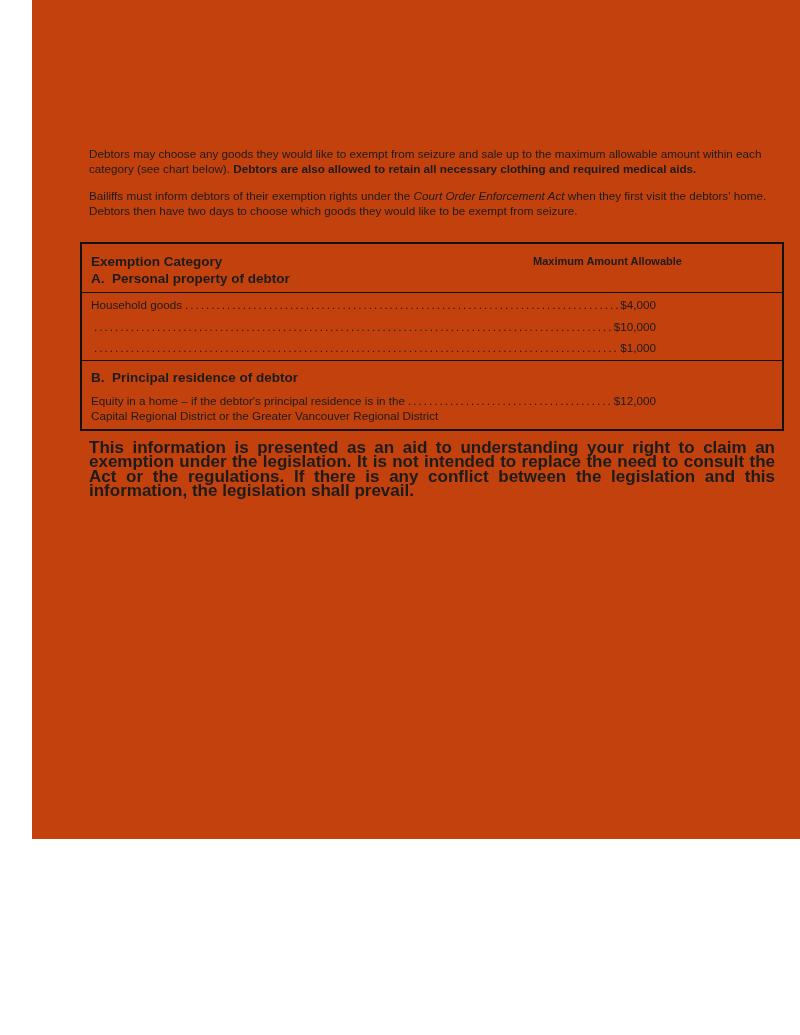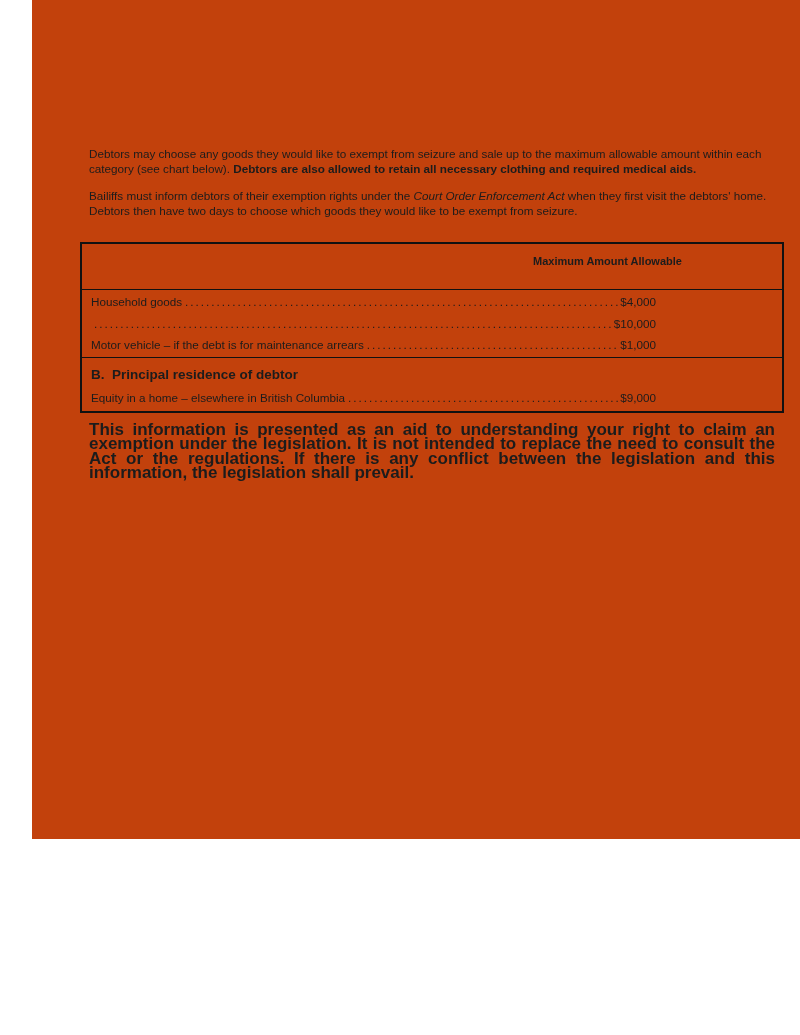--- a/index.html
+++ b/index.html
@@ -109,51 +109,55 @@
 <div class="page">
   <div class="content">
 
     <p class="para"><span>Debtors may choose any goods they would like to exempt from seizure and sale up to the maximum allowable amount within each category (see chart below). </span><strong>Debtors are also allowed to retain all necessary clothing and required medical aids.</strong></p>
 
     <p class="para"><span>Bailiffs must inform debtors of their exemption rights under the </span><em>Court Order Enforcement Act</em><span> when they first visit the debtors' home. Debtors then have two days to choose which goods they would like to be exempt from seizure.</span></p>
 
     <div class="box">
 
       <div class="box-header">
+        <div class="hdr-left">
+          <div class="hdr-title">Exemption Category</div>
+          <div class="hdr-sub">A.&nbsp; Personal property of debtor</div>
+        </div>
         <div class="hdr-right">Maximum Amount Allowable</div>
       </div>
 
       <div class="section-a">
         <div class="rowline">
           <span class="lbl">Household goods</span>
           <span class="dots"></span>
           <span class="amt">$4,000</span>
         </div>
         <div class="rowline">
           <span class="dots"></span>
           <span class="amt">$10,000</span>
         </div>
         <div class="rowline">
-          <span class="lbl">Motor vehicle – if the debt is for maintenance arrears</span>
           <span class="dots"></span>
           <span class="amt">$1,000</span>
         </div>
       </div>
 
       <div class="section-b">
         <div class="sec-title">B.&nbsp; Principal residence of debtor</div>
 
-
         <div class="row2">
           <div class="rowline">
-            <span class="lbl">Equity in a home – elsewhere in British Columbia</span>
+            <span class="lbl">Equity in a home – if the debtor's principal residence is in the</span>
             <span class="dots"></span>
-            <span class="amt">$9,000</span>
+            <span class="amt">$12,000</span>
           </div>
+          <div class="lbl-cont">Capital Regional District or the Greater Vancouver Regional District</div>
         </div>
+
       </div>
 
     </div>
 
     <p class="footer-note">This information is presented as an aid to understanding your right to claim an exemption under the legislation. It is not intended to replace the need to consult the Act or the regulations. If there is any conflict between the legislation and this information, the legislation shall prevail.</p>
 
   </div>
 </div>
 
 </body></html>

